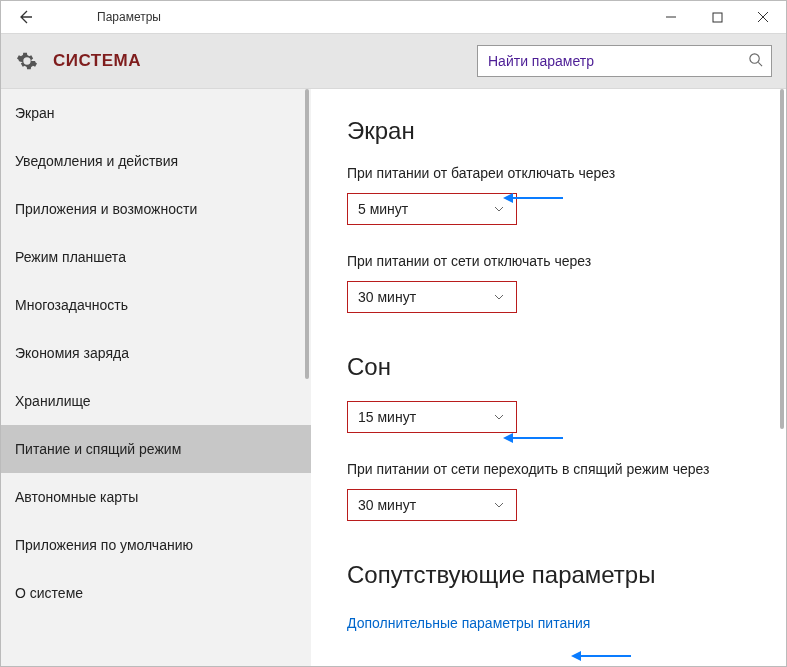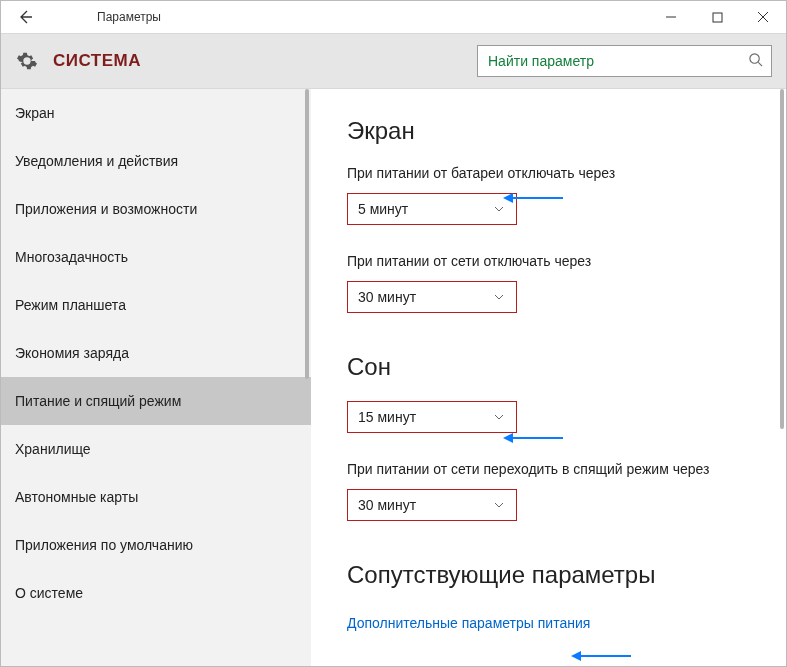--- a/index.html
+++ b/index.html
@@ -11,21 +11,21 @@
   .titlebar .title { font-size: 12px; color: #333; padding-left: 8px; margin-left: 40px; }
   .titlebar .spacer { flex: 1; }
   .titlebar .winbtn { width: 46px; height: 32px; display: flex; align-items: center; justify-content: center; font-size: 12px; color: #333; }
 
   
   .header { height: 56px; background: #e6e6e6; display: flex; align-items: center; padding: 0 14px; border-top: 1px solid #d9d9d9; border-bottom: 1px solid #d9d9d9; }
   .header .gear { width: 24px; height: 24px; color: #555; display: flex; align-items: center; justify-content: center; }
   .header .section { font-size: 17px; letter-spacing: 0.5px; font-weight: 600; color: #7f1d1d; margin-left: 14px; }
   .header .spacer { flex: 1; }
   .search-box { width: 295px; height: 32px; background: #fff; border: 1px solid #999; display: flex; align-items: center; padding: 0 8px 0 10px; }
-  .search-box .placeholder { flex: 1; color: #15803d; font-size: 14px; }
+  .search-box .placeholder { flex: 1; color: #4c1d95; font-size: 14px; }
   .search-box .sicon { color: #666; font-size: 14px; }
 
   
   .body { display: flex; height: calc(667px - 32px - 56px - 2px); }
   .sidebar { width: 310px; background: #f2f2f2; position: relative; overflow: hidden; }
   .sidebar .scrolltrack { position: absolute; right: 0; top: 0; width: 14px; height: 100%; }
   .sidebar .scrollthumb { position: absolute; right: 2px; top: 0; width: 4px; height: 290px; background: #b3b3b3; border-radius: 2px; }
   .nav-item { height: 48px; display: flex; align-items: center; padding-left: 14px; font-size: 14px; color: #222; cursor: default; }
   .nav-item.active { background: #c7c7c7; }
 
@@ -100,33 +100,33 @@
     <div class="nav-item">
         <span>Экран</span>
       </div>
     <div class="nav-item">
         <span>Уведомления и действия</span>
       </div>
     <div class="nav-item">
         <span>Приложения и возможности</span>
       </div>
     <div class="nav-item">
+        <span>Режим планшета</span>
+      </div>
+    <div class="nav-item">
         <span>Многозадачность</span>
       </div>
     <div class="nav-item">
-        <span>Режим планшета</span>
-      </div>
-    <div class="nav-item">
         <span>Экономия заряда</span>
+      </div>
+    <div class="nav-item">
+        <span>Хранилище</span>
       </div>
     <div class="nav-item active">
         <span>Питание и спящий режим</span>
-      </div>
-    <div class="nav-item">
-        <span>Хранилище</span>
       </div>
     <div class="nav-item">
         <span>Автономные карты</span>
       </div>
     <div class="nav-item">
         <span>Приложения по умолчанию</span>
       </div>
     <div class="nav-item">
         <span>О системе</span>
       </div>

